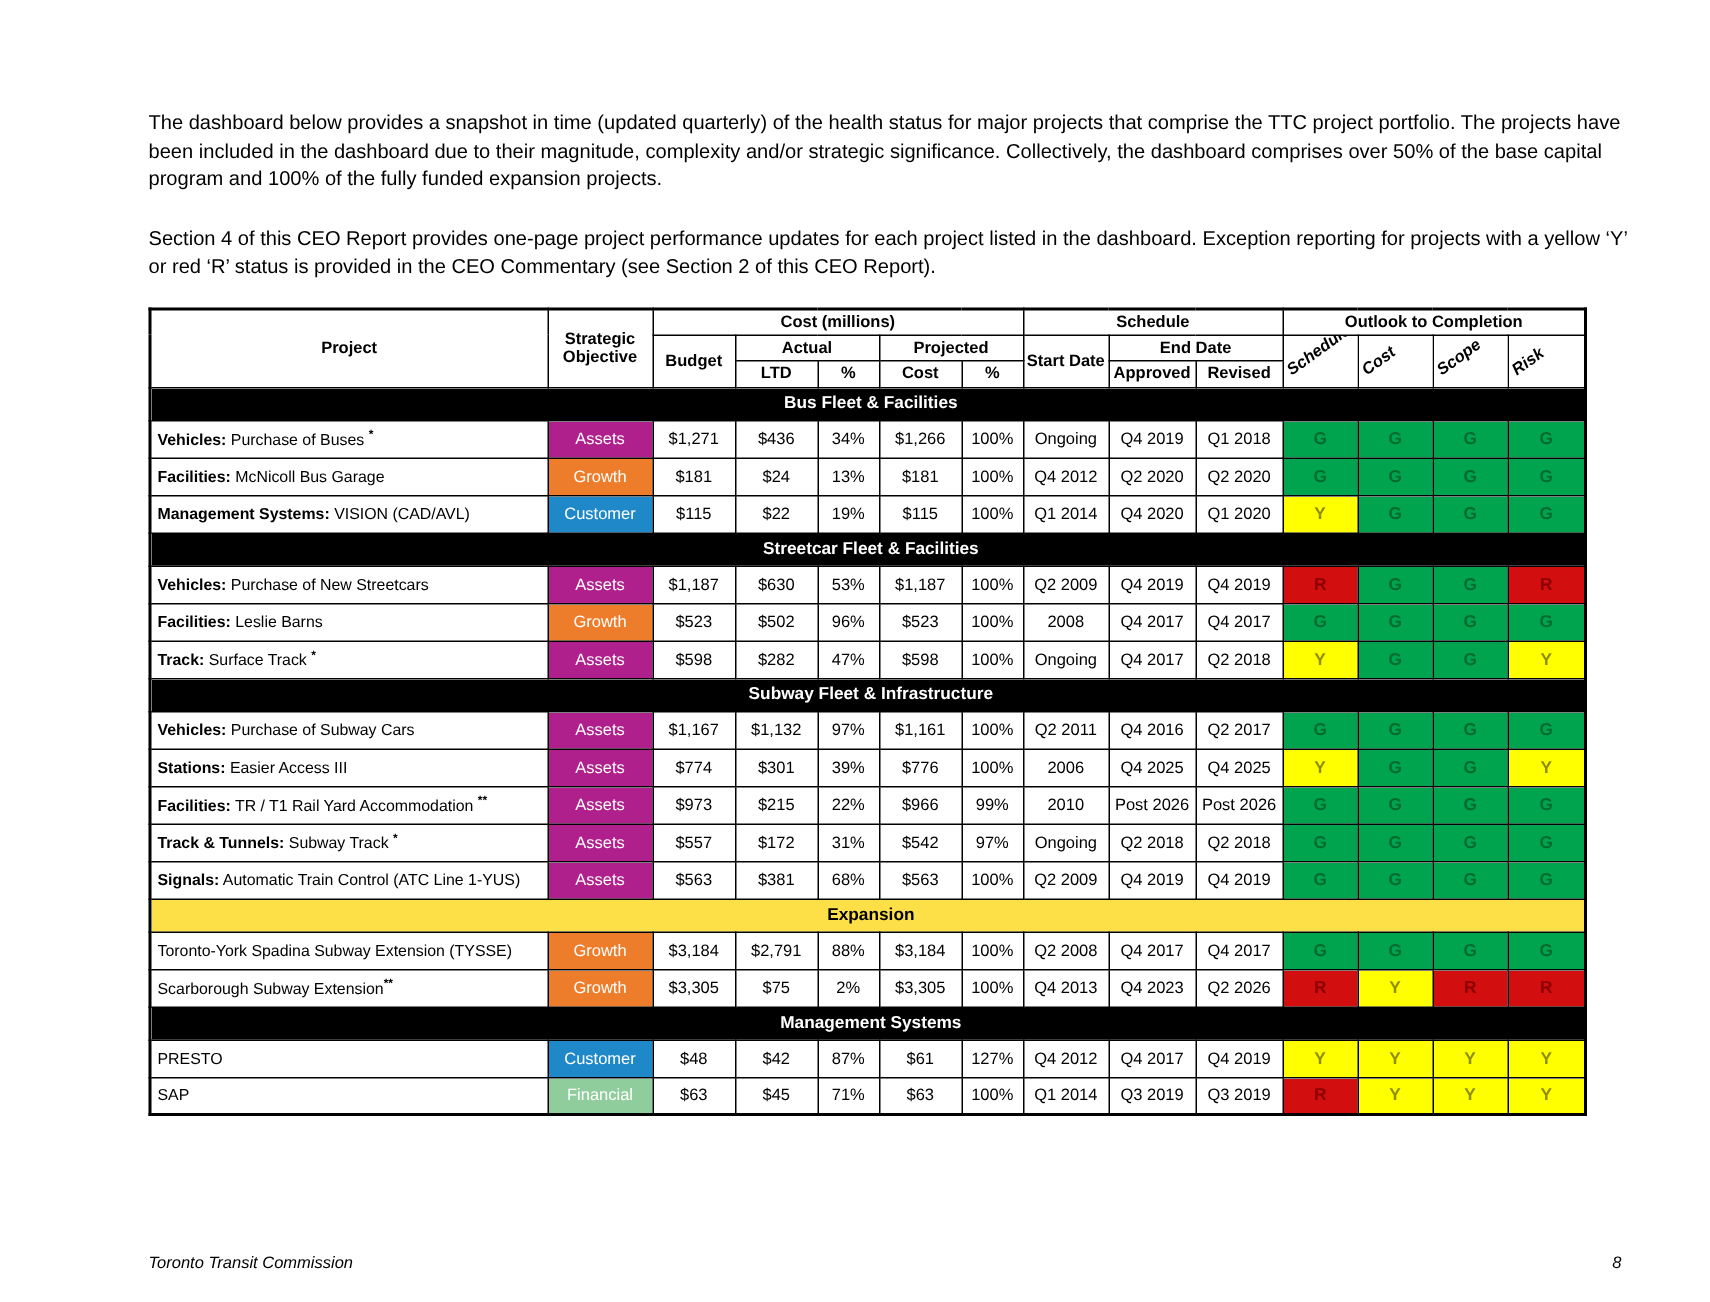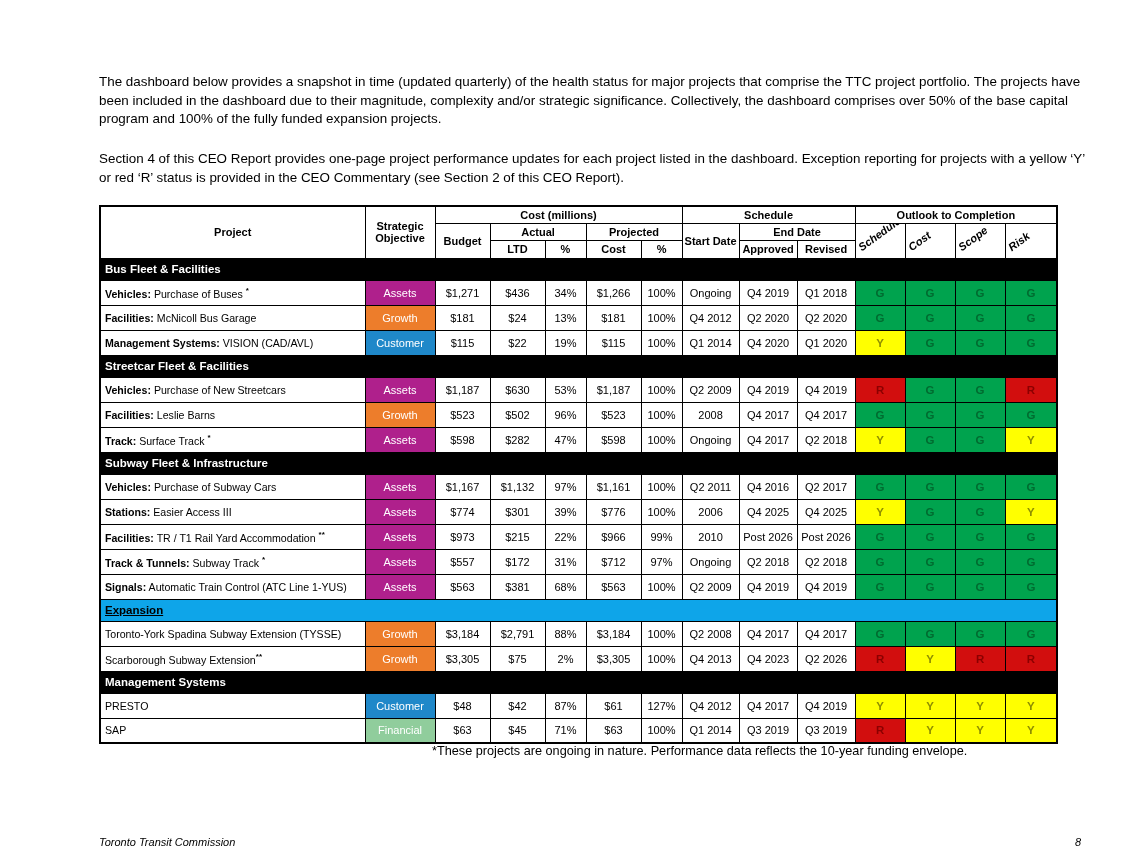--- a/index.html
+++ b/index.html
@@ -32,23 +32,23 @@
   .dash th.rot .rlab {
     position: absolute; left: 7px; bottom: 5px;
     transform: rotate(-36deg); transform-origin: left bottom;
     font-style: italic; font-weight: bold; font-size: 11px; white-space: nowrap;
   }
   .dash tbody td { height: 25px; font-size: 11px; text-align: center; vertical-align: middle; }
   .dash td.project { text-align: left; padding-left: 4px; font-size: 10.6px; margin-left: 20px; }
   .dash td.project b { font-weight: bold; }
   .dash td.project sup { font-size: 8px; font-weight: bold; }
   .dash td.obj { color: #fff; font-size: 11px; text-align: center; }
-  .dash tr.section td { height: 22px; text-align: left; padding-left: 4px; font-weight: bold; font-size: 11.5px; }
+  .dash tr.section td { height: 22px; text-align: center; padding-left: 4px; font-weight: bold; font-size: 11.5px; }
   .dash tr.section.black td { background: #000; color: #fff; }
-  .dash tr.section.gray td { background: #0ea5e9; color: #000; text-decoration: underline; }
+  .dash tr.section.gray td { background: #fde047; color: #000; }
   .dash td.status { font-weight: bold; font-size: 11.5px; }
 
   .legend { position: absolute; left: 99px; top: 746px; width: 330px; }
   .legend-title { font-size: 12.6px; font-weight: bold; }
   .legend-body { display: flex; align-items: flex-start; margin-top: 4px; }
   .legend-swatch { width: 80px; border: 1px solid #000; margin-left: 1px; }
   .legend-swatch .band { height: 13.5px; }
   .legend-labels { margin-left: 15px; font-size: 12.6px; line-height: 14.2px; }
 
   .footnotes { position: absolute; left: 432px; top: 744px; width: 652px; font-size: 12.7px; line-height: 15.6px; }
@@ -273,21 +273,21 @@
           <td class="status" style="background: rgb(0, 163, 78); color: rgb(0, 107, 48);">G</td>
           <td class="status" style="background: rgb(0, 163, 78); color: rgb(0, 107, 48);">G</td>
           <td class="status" style="background: rgb(0, 163, 78); color: rgb(0, 107, 48);">G</td>
         </tr>
         <tr>
           <td class="project"><b>Track &amp; Tunnels:</b> Subway Track <sup>*</sup></td>
           <td class="obj" style="background: rgb(175, 32, 140);">Assets</td>
           <td>$557</td>
           <td>$172</td>
           <td>31%</td>
-          <td>$712</td>
+          <td>$542</td>
           <td>97%</td>
           <td>Ongoing</td>
           <td>Q2 2018</td>
           <td>Q2 2018</td>
           <td class="status" style="background: rgb(0, 163, 78); color: rgb(0, 107, 48);">G</td>
           <td class="status" style="background: rgb(0, 163, 78); color: rgb(0, 107, 48);">G</td>
           <td class="status" style="background: rgb(0, 163, 78); color: rgb(0, 107, 48);">G</td>
           <td class="status" style="background: rgb(0, 163, 78); color: rgb(0, 107, 48);">G</td>
         </tr>
         <tr>
@@ -376,21 +376,20 @@
           <td class="status" style="background: rgb(255, 255, 0); color: rgb(142, 142, 0);">Y</td>
           <td class="status" style="background: rgb(255, 255, 0); color: rgb(142, 142, 0);">Y</td>
         </tr>
       </tbody>
   </table>
 
   <div class="legend">
   </div>
 
   <div class="footnotes">
-    <p>*These projects are ongoing in nature. Performance data reflects the 10-year funding envelope.</p>
   </div>
 
   <div class="footer">
     <span class="fl">Toronto Transit Commission</span>
     <span class="fr">8</span>
   </div>
 
 </div>
 
 </body></html>

